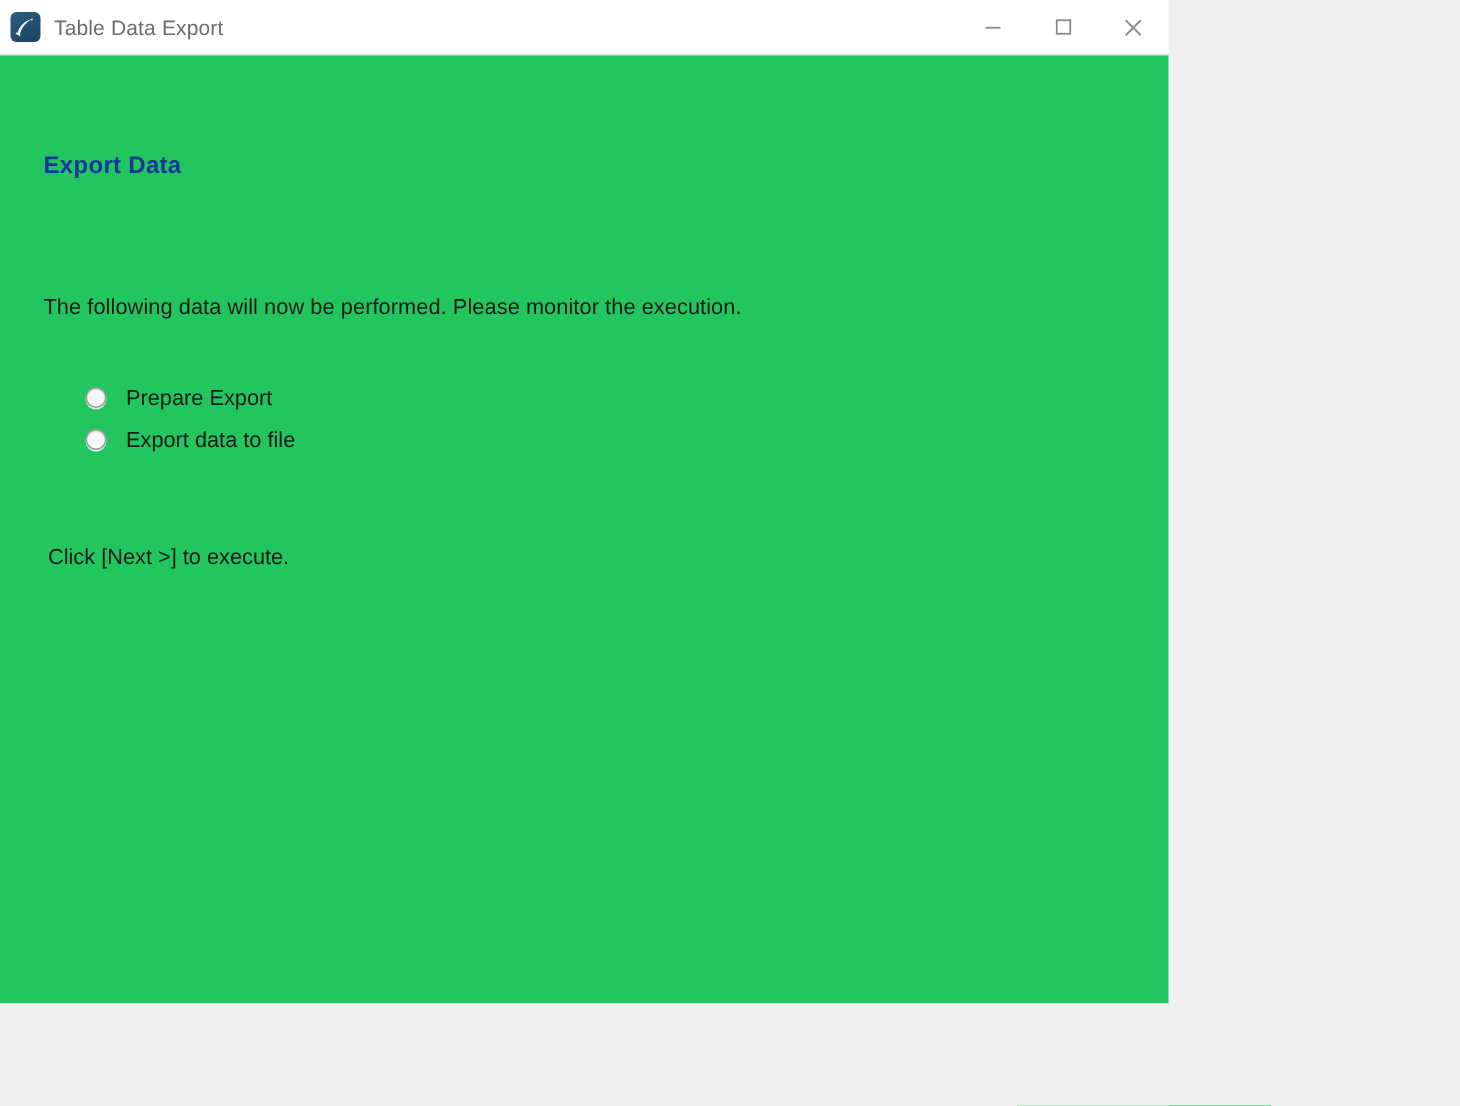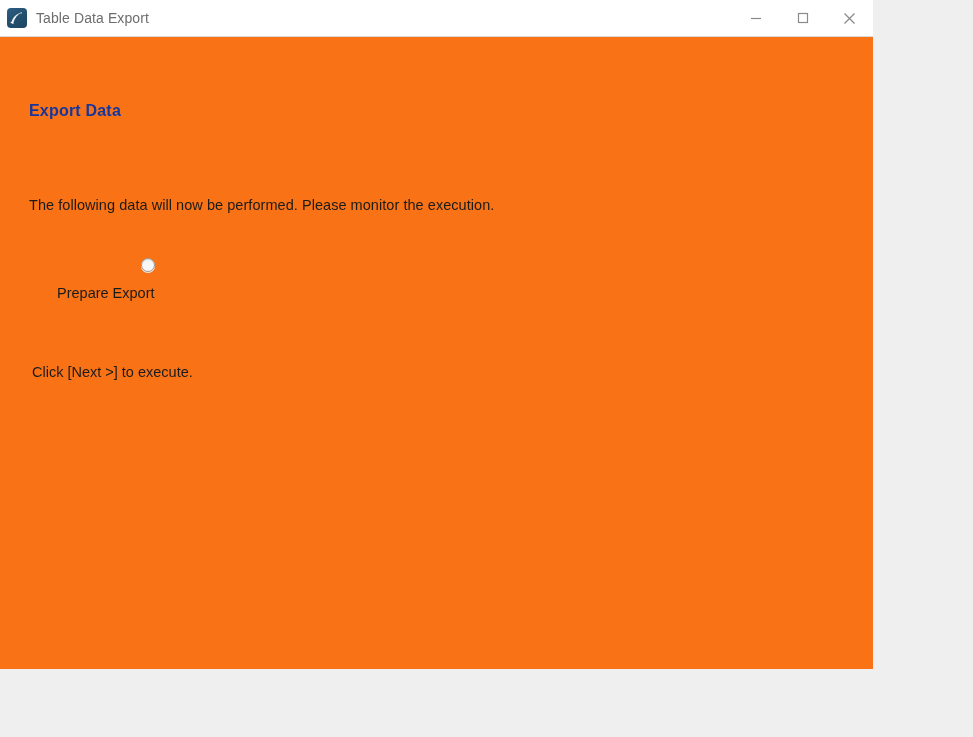--- a/index.html
+++ b/index.html
@@ -11,21 +11,21 @@
     width: 973px;
     height: 737px;
     overflow: hidden;
     background: #efefef;
     font-family: "Liberation Sans", sans-serif;
     -webkit-font-smoothing: antialiased;
   }
 
   .window {
     position: relative;
-    width: 873px;
+    width: 779px;
     height: 737px;
     background: #efefef;
     display: flex;
     flex-direction: column;
   }
 
   
   .titlebar {
     position: relative;
     height: 37px;
@@ -79,21 +79,21 @@
     border: 0;
     padding: 0;
     cursor: default;
   }
   .win-btn svg { display: block; }
 
   
   .content {
     position: relative;
     flex: 1 1 auto;
-    background: #f97316;
+    background: #22c55e;
     padding: 0 19px;
   }
 
   .page-title {
     position: absolute;
     left: 29px;
     top: 65px;
     font-size: 16px;
     font-weight: bold;
     color: #17369b;
@@ -109,24 +109,23 @@
     letter-spacing: 0.05px;
   }
 
   .task-list {
     position: absolute;
     left: 57px;
     top: 221px;
   }
   .task-row {
     display: flex;
-    align-items: flex-end;
+    align-items: flex-start;
     height: 28px;
     gap: 13px;
-    flex-direction: column;
   }
   .status-circle {
     width: 14px;
     height: 14px;
     border-radius: 50%;
     background: #f7f7f7;
     border: 1px solid #9a9a9a;
     box-shadow: inset 0 1px 1px rgba(0,0,0,0.10),
                 0 1px 0 rgba(255,255,255,0.85);
     box-sizing: border-box;
@@ -201,20 +200,24 @@
 
     <div class="page-title">Export Data</div>
 
     <div class="intro-text">The following data will now be performed. Please monitor the execution.</div>
 
     <div class="task-list">
       <div class="task-row">
         <span class="status-circle"></span>
         <span class="task-label">Prepare Export</span>
       </div>
+      <div class="task-row">
+        <span class="status-circle"></span>
+        <span class="task-label">Export data to file</span>
+      </div>
     </div>
 
     <div class="hint-text">Click [Next &gt;] to execute.</div>
   </div>
 
   <div class="footer">
     
     
     
     

